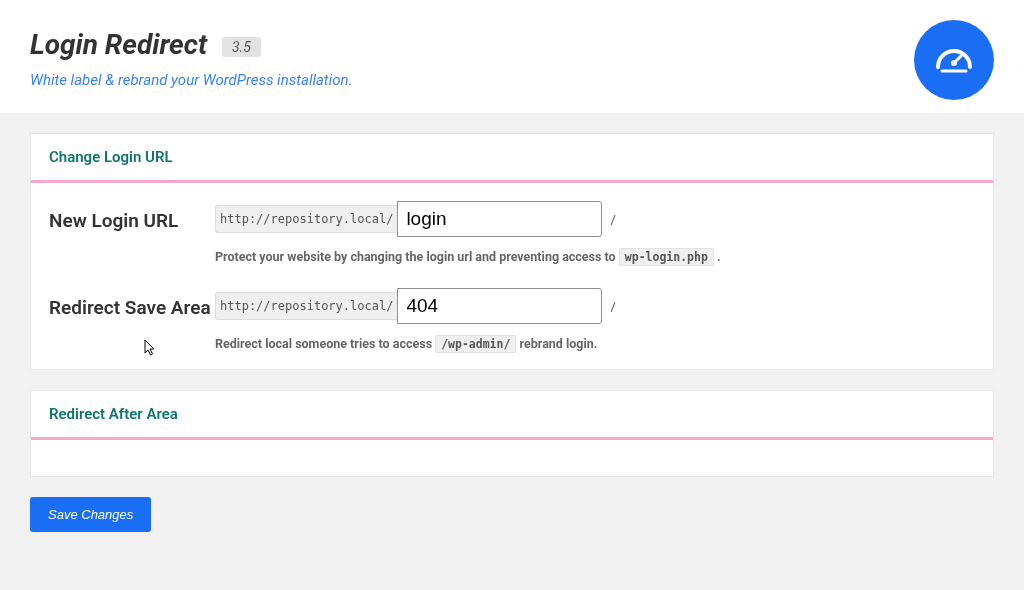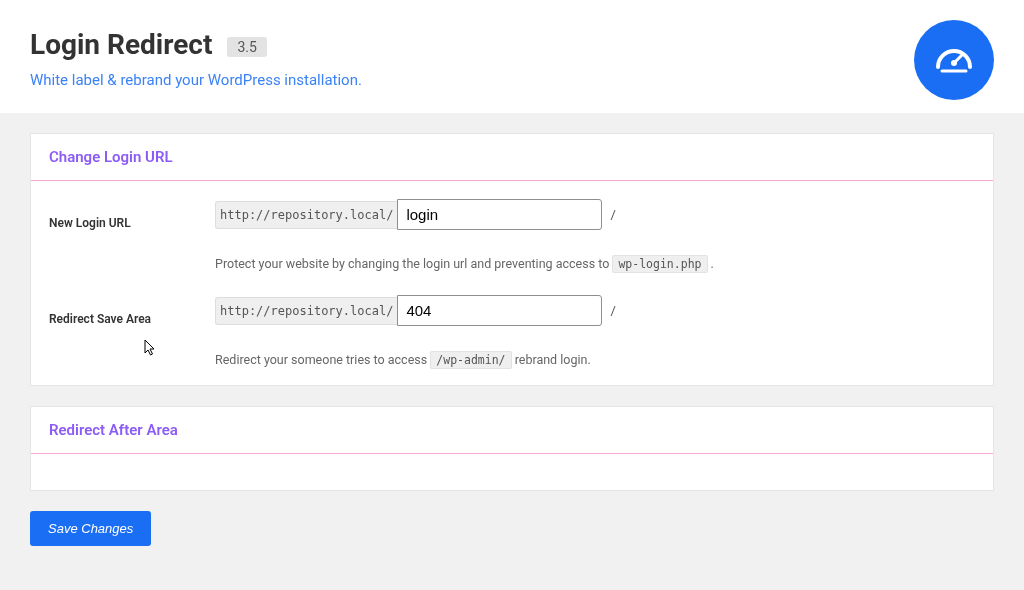--- a/index.html
+++ b/index.html
@@ -6,20 +6,21 @@
     body {
       font-family: -apple-system, BlinkMacSystemFont, "Segoe UI", Roboto, Arial, sans-serif;
       background: #f1f1f1;
       color: #333;
       font-size: 13px;
     }
     .header-bar {
       background: #fff;
       padding: 28px 30px 24px 30px;
       position: relative;
+      font-style: italic;
     }
     .page-title {
       font-size: 28px;
       font-weight: 700;
       color: #333;
       display: inline-block;
     }
     .version-badge {
       display: inline-block;
       background: #e3e3e3;
@@ -51,43 +52,42 @@
     .content {
       padding: 20px 30px;
     }
     .panel {
       background: #fff;
       border: 1px solid #e5e5e5;
       margin-bottom: 20px;
     }
     .panel-heading {
       padding: 14px 18px;
-      border-bottom: 1px solid #f9a8d4;
+      border-bottom: 3px solid #f9a8d4;
       font-size: 15px;
       font-weight: 600;
-      color: #8b5cf6;
+      color: #0f766e;
     }
     .panel-body {
       padding: 18px;
     }
     .form-row {
       display: flex;
       align-items: flex-start;
       margin-bottom: 24px;
     }
     .form-row:last-child {
       margin-bottom: 0;
     }
     .form-label {
       flex: 0 0 166px;
       font-weight: 600;
       color: #333;
-      font-size: 12px;
+      font-size: 19px;
       padding-top: 8px;
-      margin-top: 9px;
     }
     .form-field {
       flex: 1;
     }
     .field-line {
       display: flex;
       align-items: center;
       gap: 0;
     }
     .prefix-box {
@@ -96,32 +96,33 @@
       padding: 6px 4px;
       font-family: Consolas, Monaco, monospace;
       font-size: 12px;
       color: #555;
       border-radius: 3px 0 0 3px;
       border-right: none;
     }
     .text-input {
       border: 1px solid #8e8e8e;
       padding: 6px 8px;
-      font-size: 15px;
+      font-size: 19px;
       width: 205px;
       border-radius: 0 3px 3px 0;
     }
     .suffix {
       margin-left: 8px;
       color: #555;
     }
     .help-text {
-      margin-top: 26px;
+      margin-top: 12px;
       color: #666;
       font-size: 12.5px;
+      font-weight: bold;
     }
     .code-inline {
       background: #efefef;
       border: 1px solid #e2e2e2;
       padding: 1px 5px;
       font-family: Consolas, Monaco, monospace;
       font-size: 11.5px;
       border-radius: 2px;
       color: #555;
     }
@@ -206,21 +207,21 @@
 
       <div class="form-row">
         <div class="form-label">Redirect Save Area</div>
         <div class="form-field">
           <div class="field-line">
             <span class="prefix-box">http://repository.local/</span>
             <input class="text-input" type="text" value="404" style="">
             <span class="suffix">/</span>
           </div>
           <div class="help-text">
-            <span>Redirect your someone tries to access </span>
+            <span>Redirect local someone tries to access </span>
             <span class="code-inline">/wp-admin/</span>
             <span> rebrand login.</span>
           </div>
         </div>
       </div>
 
     </div>
   </div>
 
   <div class="panel">

